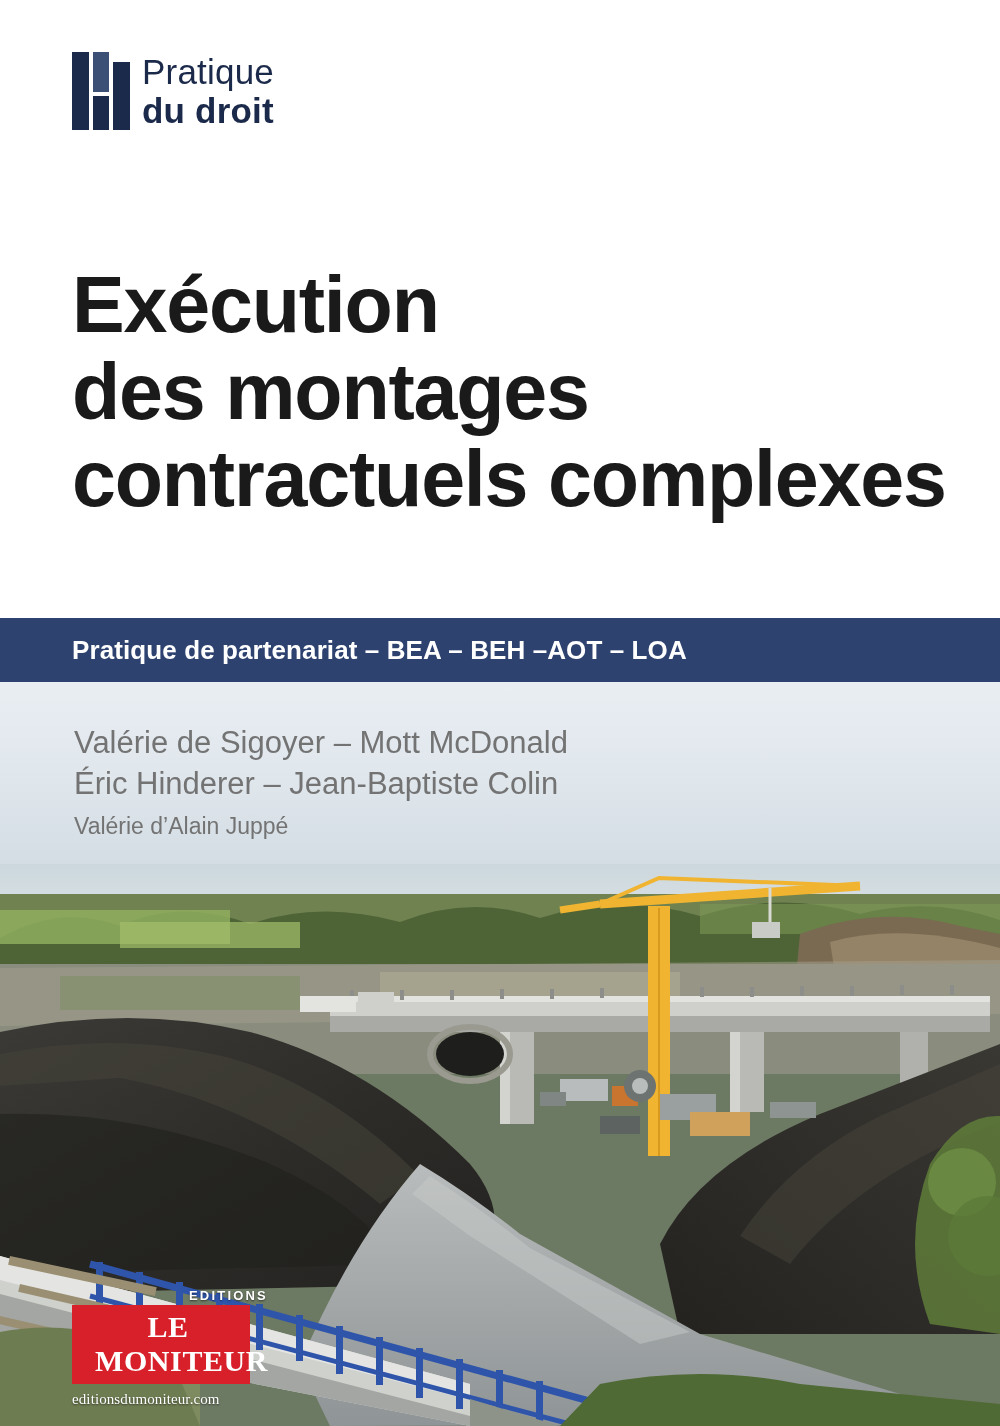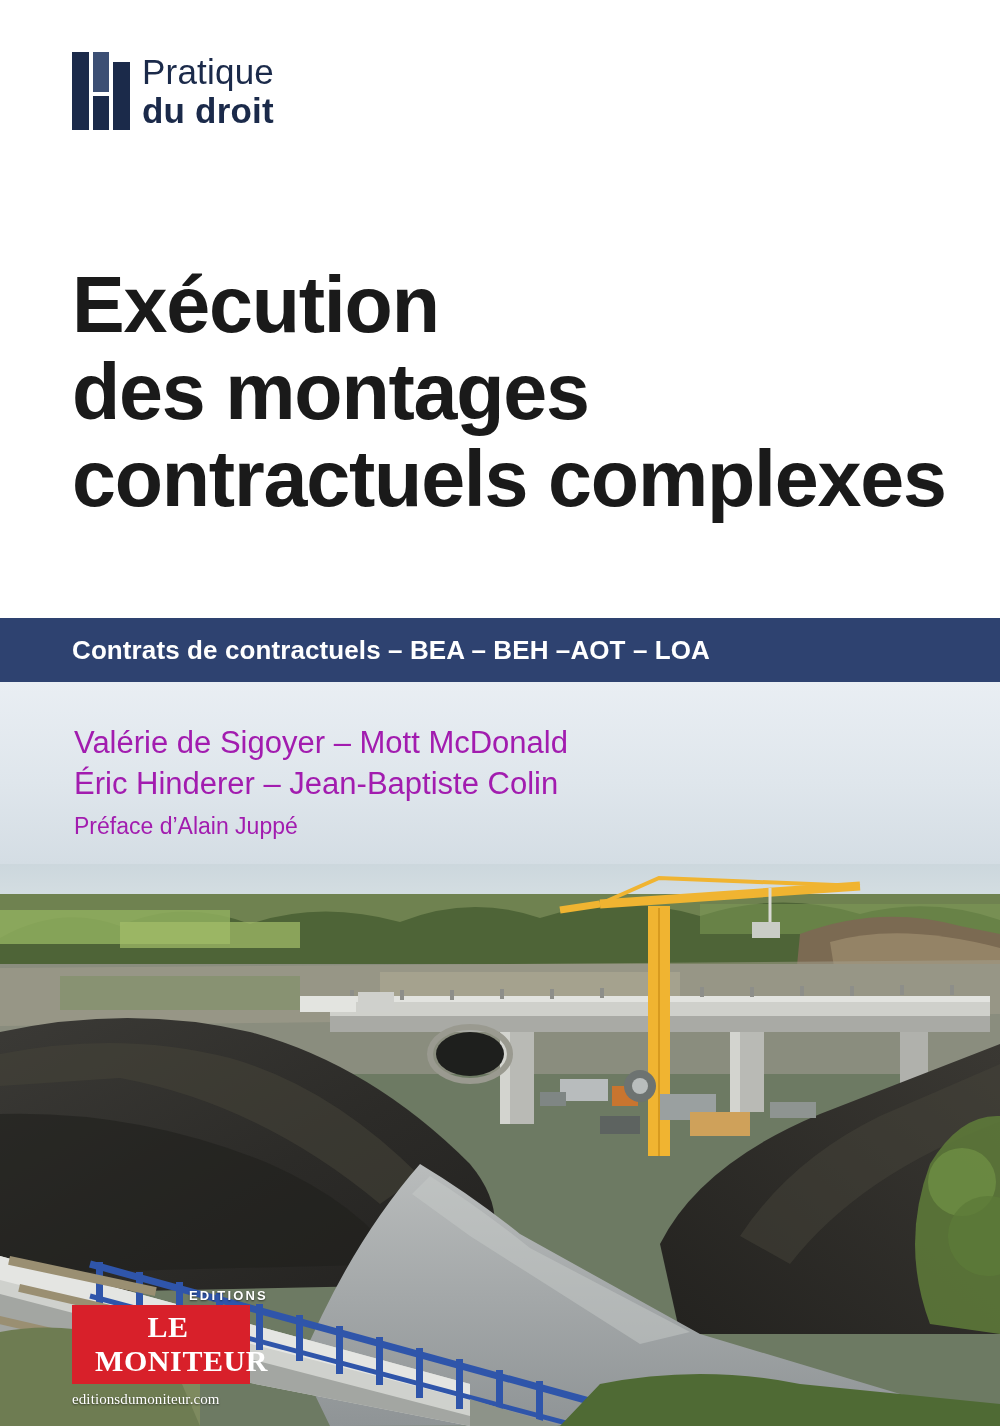--- a/index.html
+++ b/index.html
@@ -105,21 +105,21 @@
     left: 0;
     top: 682px;
     width: 1000px;
     height: 182px;
     background: linear-gradient(180deg,#e9eef3 0%, #dfe6ec 55%, #d4dde4 100%);
   }
   .authors {
     position: absolute;
     left: 74px;
     top: 722px;
-    color: #a21caf;
+    color: #737373;
   }
   .authors .a-line {
     font-size: 31px;
     line-height: 1.33;
     font-weight: 400;
   }
   .authors .preface {
     font-size: 23px;
     margin-top: 9px;
     font-weight: 400;
@@ -195,28 +195,28 @@
     </div>
   </div>
 
   <div class="title-block">
     <div class="title-line">Exécution</div>
     <div class="title-line">des montages</div>
     <div class="title-line">contractuels complexes</div>
   </div>
 
   <div class="subtitle-band">
-    <div class="subtitle-text">Contrats de contractuels – BEA – BEH –AOT – LOA</div>
+    <div class="subtitle-text">Pratique de partenariat – BEA – BEH –AOT – LOA</div>
   </div>
 
   <div class="authors-strip"></div>
   <div class="authors">
     <div class="a-line">Valérie de Sigoyer – Mott McDonald</div>
     <div class="a-line">Éric Hinderer – Jean-Baptiste Colin</div>
-    <div class="preface">Préface d’Alain Juppé</div>
+    <div class="preface">Valérie d’Alain Juppé</div>
   </div>
 
   <div class="photo">
     <svg width="1000" height="562" viewBox="0 0 1000 562" xmlns="http://www.w3.org/2000/svg" aria-hidden="true">
       <defs>
         <linearGradient id="sky" x1="0" y1="0" x2="0" y2="1">
           <stop offset="0%" stop-color="#ccd7dd"></stop>
           <stop offset="100%" stop-color="#e2e9ea"></stop>
         </linearGradient>
         <linearGradient id="road" x1="0" y1="0" x2="0" y2="1">

